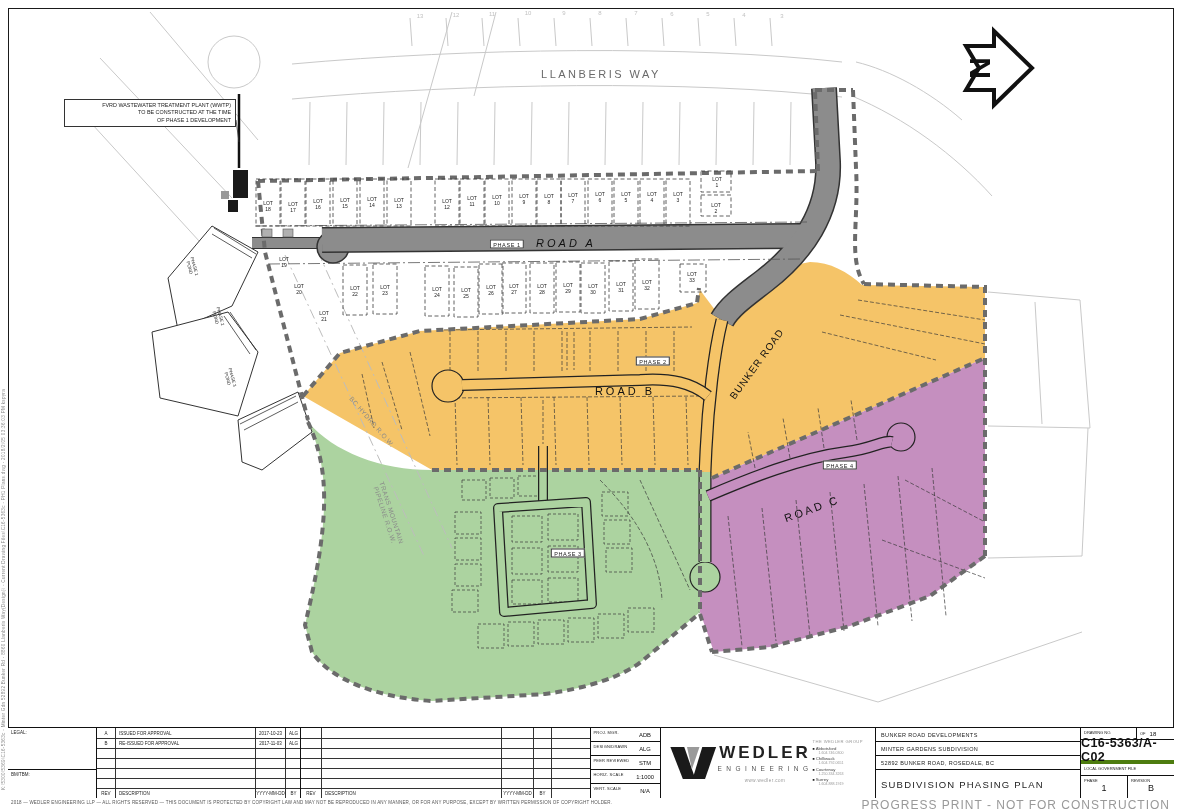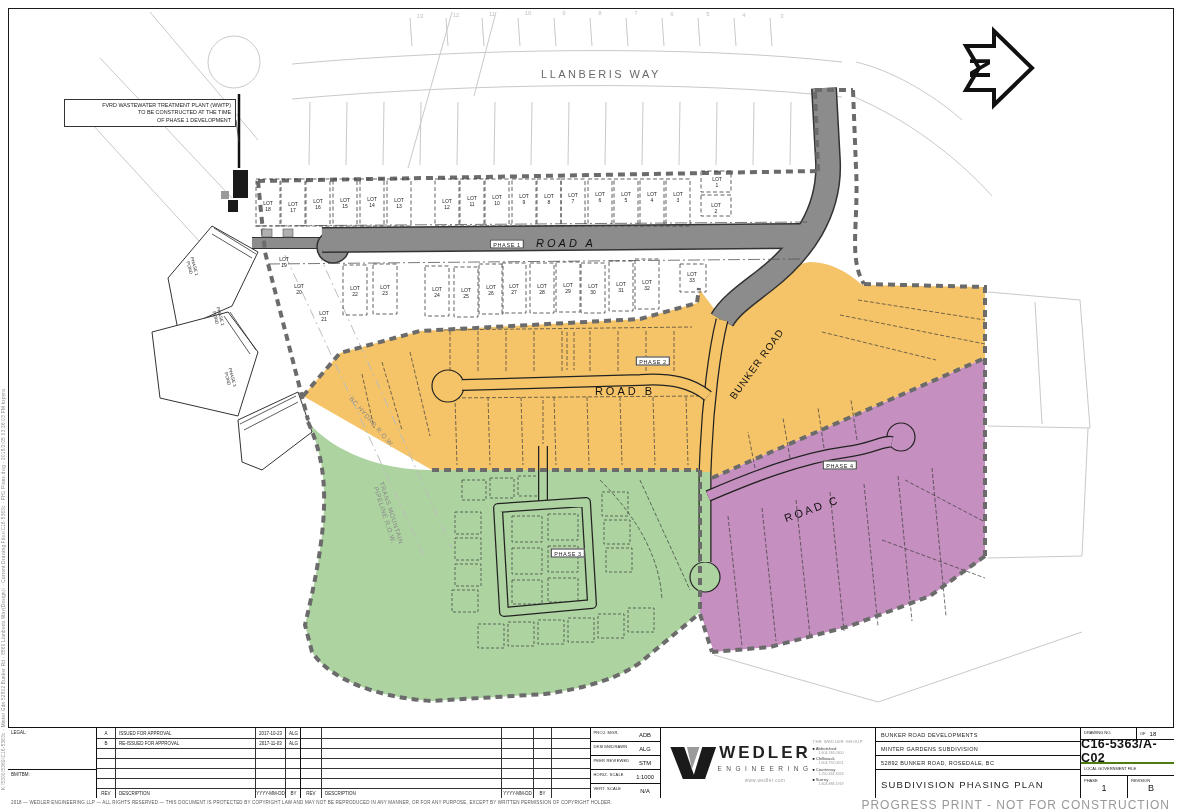--- a/index.html
+++ b/index.html
@@ -44,21 +44,21 @@
   .obul{font-size:3.5px;color:#111}
   .ophone{font-size:3.6px;color:#999;padding-left:6px}
   .projrow{height:14px;border-bottom:1px solid #111;box-sizing:border-box;font-size:5.5px;letter-spacing:.4px;
            display:flex;align-items:center;padding-left:5px;color:#222}
   .projtitle{height:28px;display:flex;align-items:center;padding-left:5px;font-size:9.5px;letter-spacing:1.2px;color:#222}
   .dwgrow1{height:12px;border-bottom:1px solid #111;box-sizing:border-box;display:flex}
   .dwglab{flex:1;font-size:4px;padding:1.5px 0 0 3px;color:#222}
   .dwgof{width:38px;border-left:1px solid #111;box-sizing:border-box;display:flex;align-items:center;gap:4px;padding-left:3px}
   .dwgof .of{font-size:4px;color:#222}.dwgof .sh{font-size:6px;color:#111}
   .dwgnum{height:24px;display:flex;align-items:center;justify-content:center;font-size:12.5px;letter-spacing:.4px;
-          font-weight:600;border-bottom:2px solid #4d7c0f;box-sizing:border-box;color:#111}
+          font-weight:600;border-bottom:4px solid #4d7c0f;box-sizing:border-box;color:#111}
   .dwglgf{height:12px;border-bottom:1px solid #111;box-sizing:border-box;font-size:4px;padding:1.5px 0 0 3px;color:#222}
   .dwgbot{height:22px;display:flex}
   .dwgcell{flex:1;position:relative;box-sizing:border-box}
   .dwgcell+.dwgcell{border-left:1px solid #111}
   .dwgcell .tl{position:absolute;left:3px;top:1.5px;font-size:4px;color:#222}
   .dwgcell .bv{position:absolute;left:0;right:0;top:7px;text-align:center;font-size:9px;color:#111}
   .copyr{position:absolute;left:11px;top:800px;font-size:4.5px;color:#555;letter-spacing:.2px}
   .progress{position:absolute;right:14px;top:798px;font-size:12px;color:#999;letter-spacing:1px}
 </style>
 </head>

